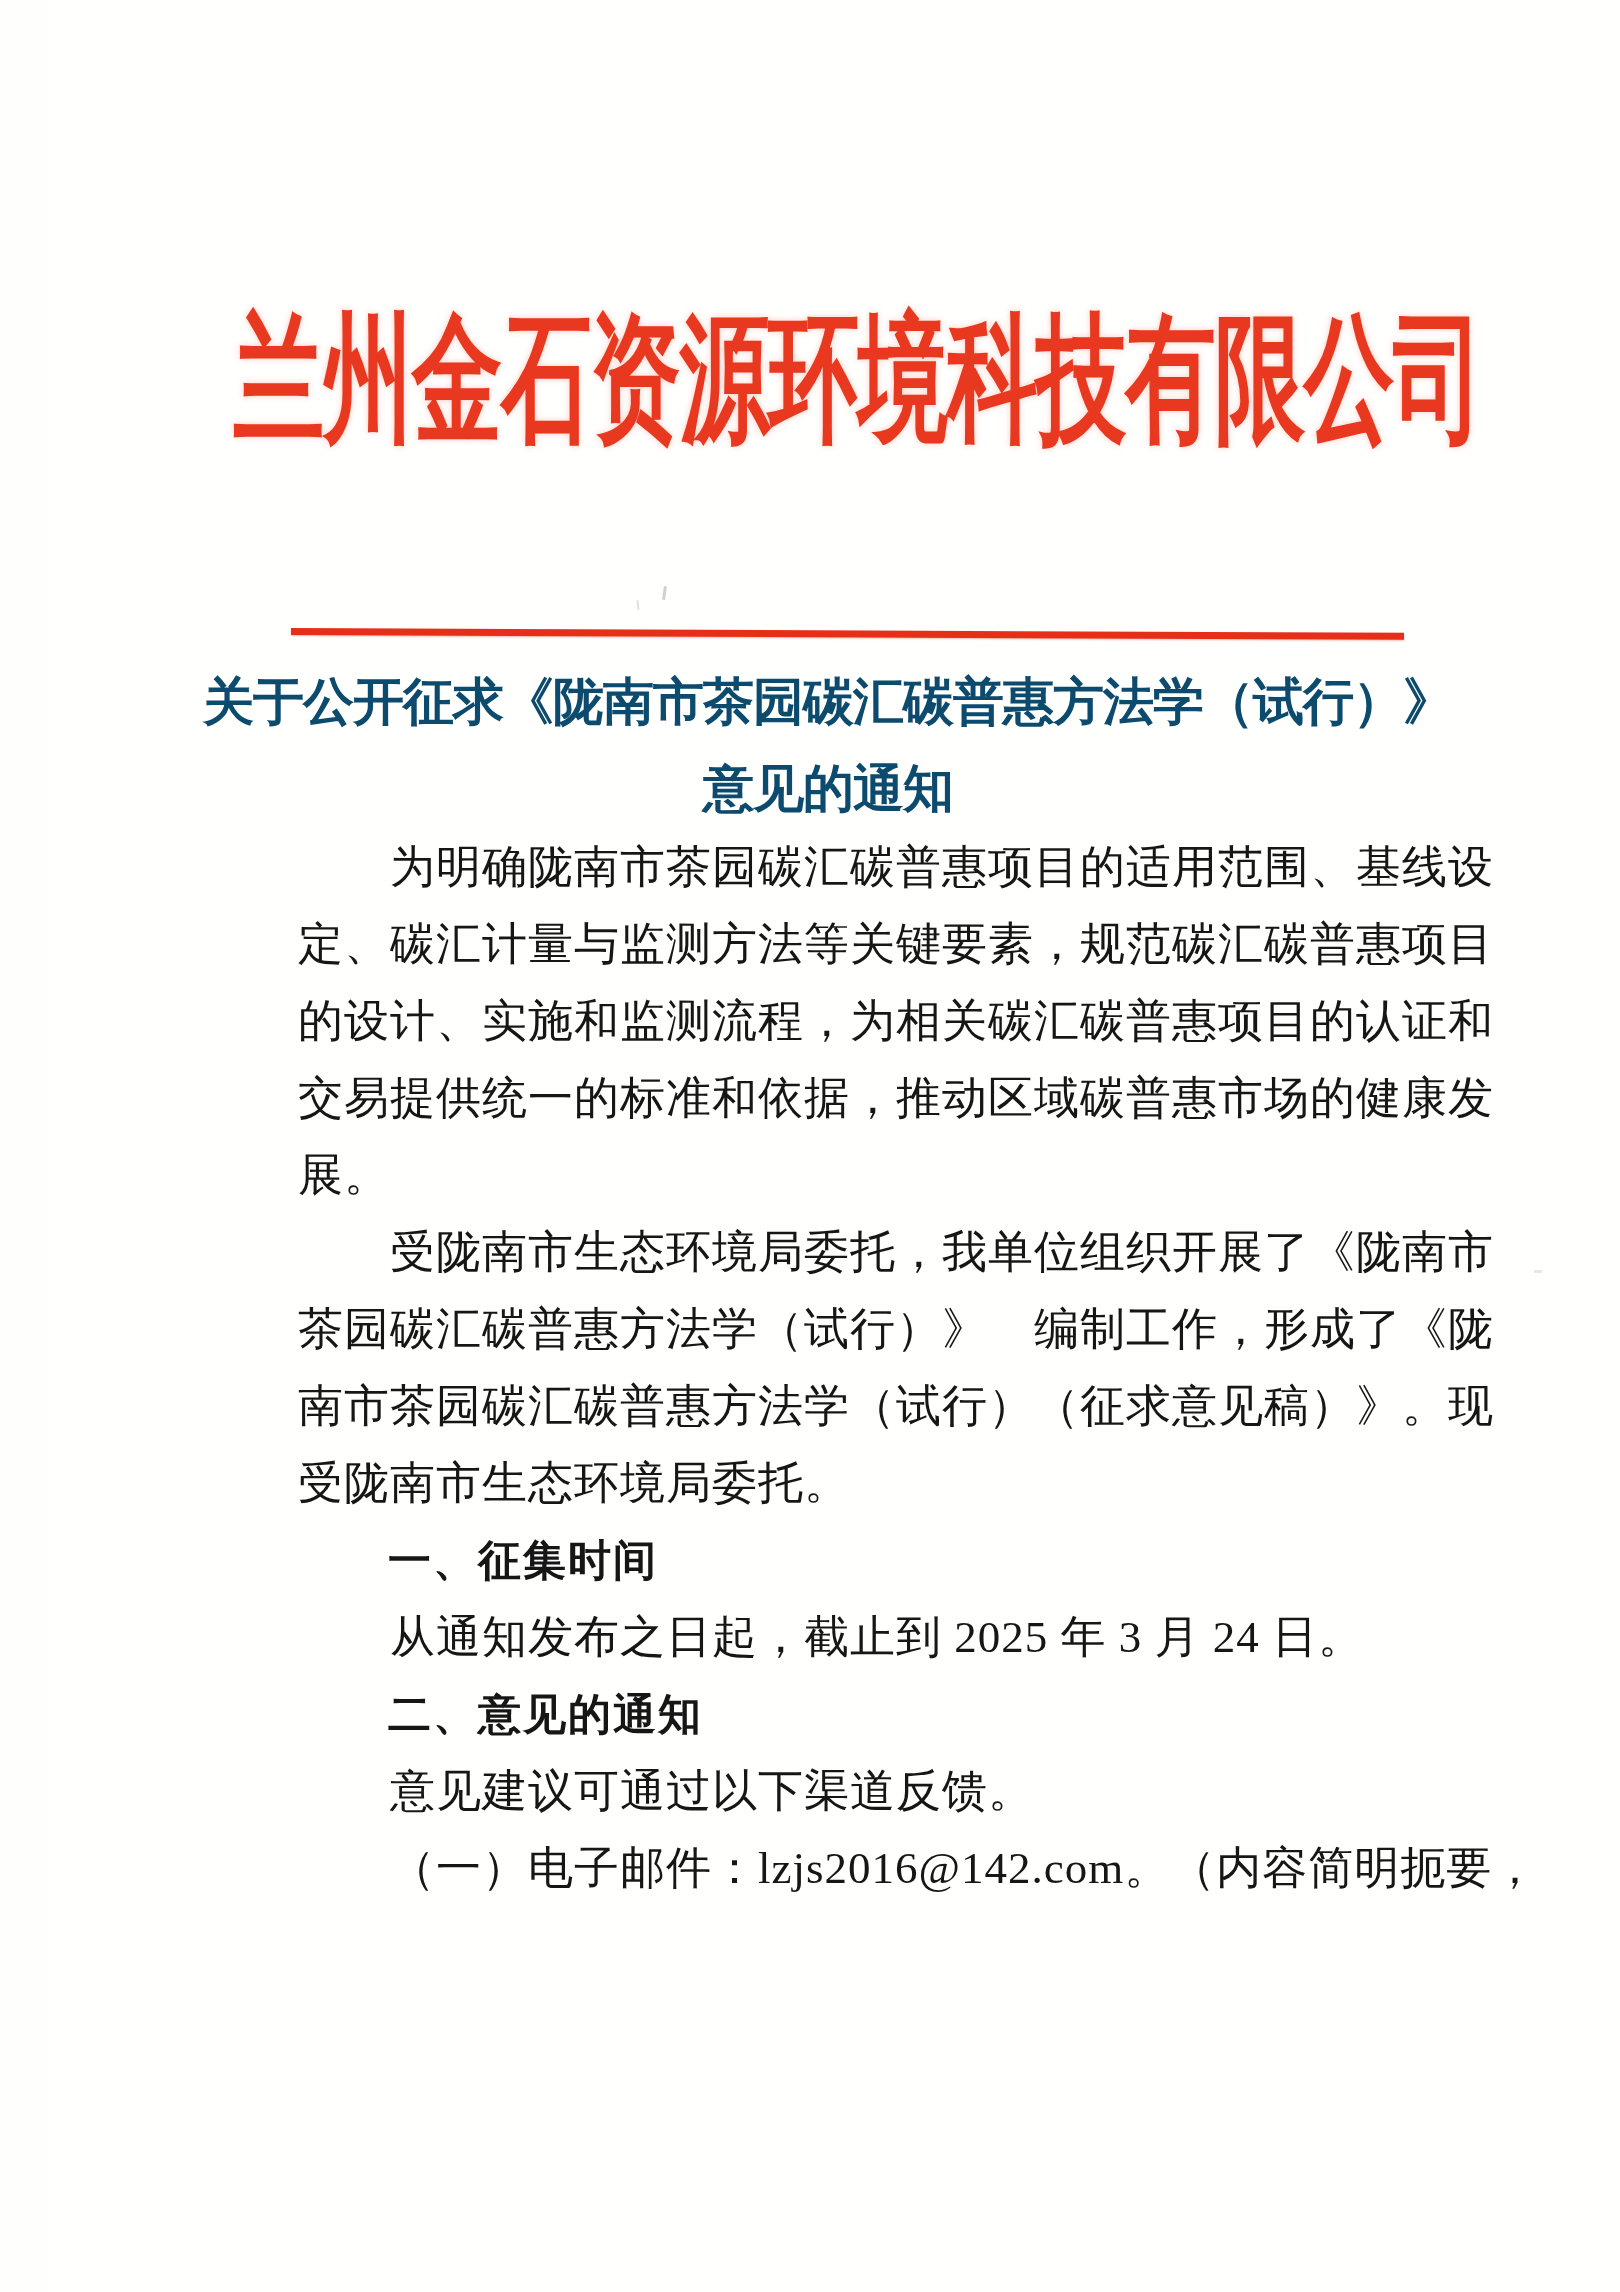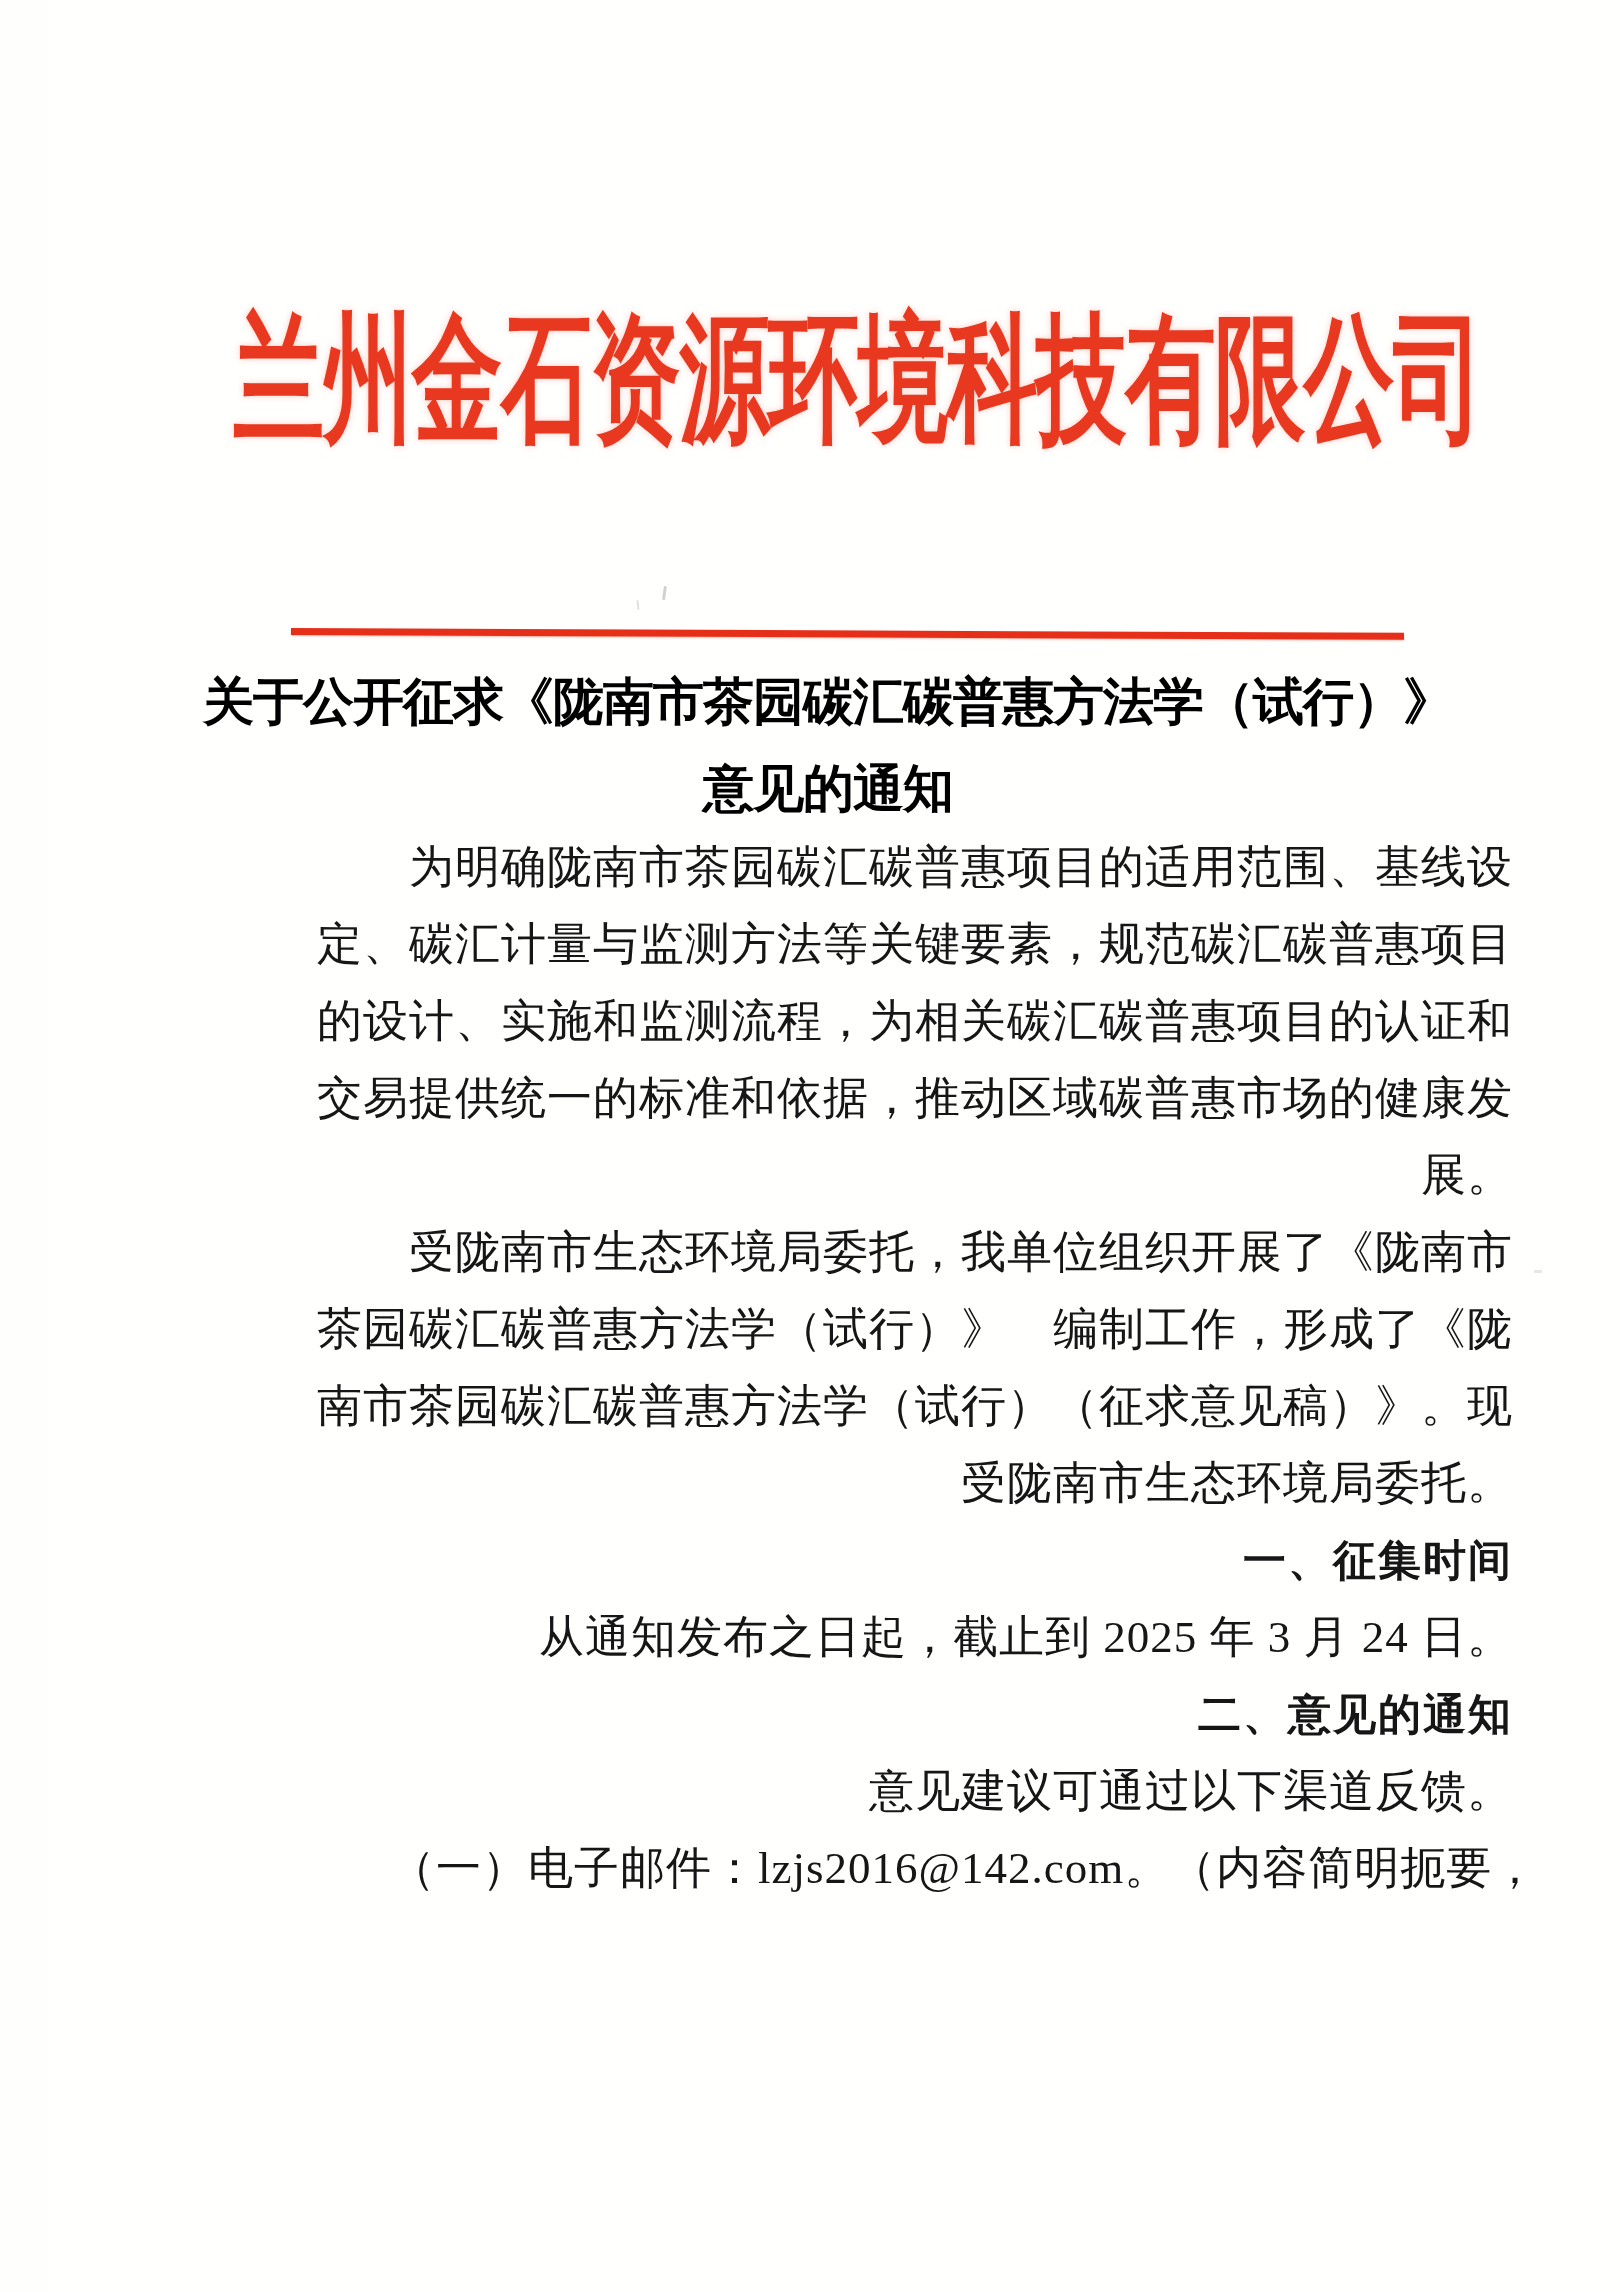--- a/index.html
+++ b/index.html
@@ -35,41 +35,40 @@
     transform:rotate(0.25deg);
     transform-origin:left center;
   }
   
   .doc-title{
     position:absolute;
     top:659px;left:0;right:11.8px;
     text-align:center;
     font-family:"Liberation Serif", serif;
     font-weight:bold;
-    color:#000000;
+    color:#0c4a6e;
     font-size:51px;
     line-height:87px;
     letter-spacing:-1px;
     white-space:nowrap;
   }
   
   .body-block{
     position:absolute;
     top:829px;left:250px;
     width:1215px;
     color:#171616;
     font-size:45px;
   }
   .line{
     height:77px;
     line-height:77px;
     white-space:nowrap;
     letter-spacing:1px;
     font-family:"Liberation Serif", serif;
-    text-align:right;
   }
   .indent{padding-left:92px;}
   .heading{
     font-family:"Liberation Sans", sans-serif;
     font-weight:bold;
     font-size:43px;
     padding-left:90px;
     letter-spacing:2px;
   }
   

